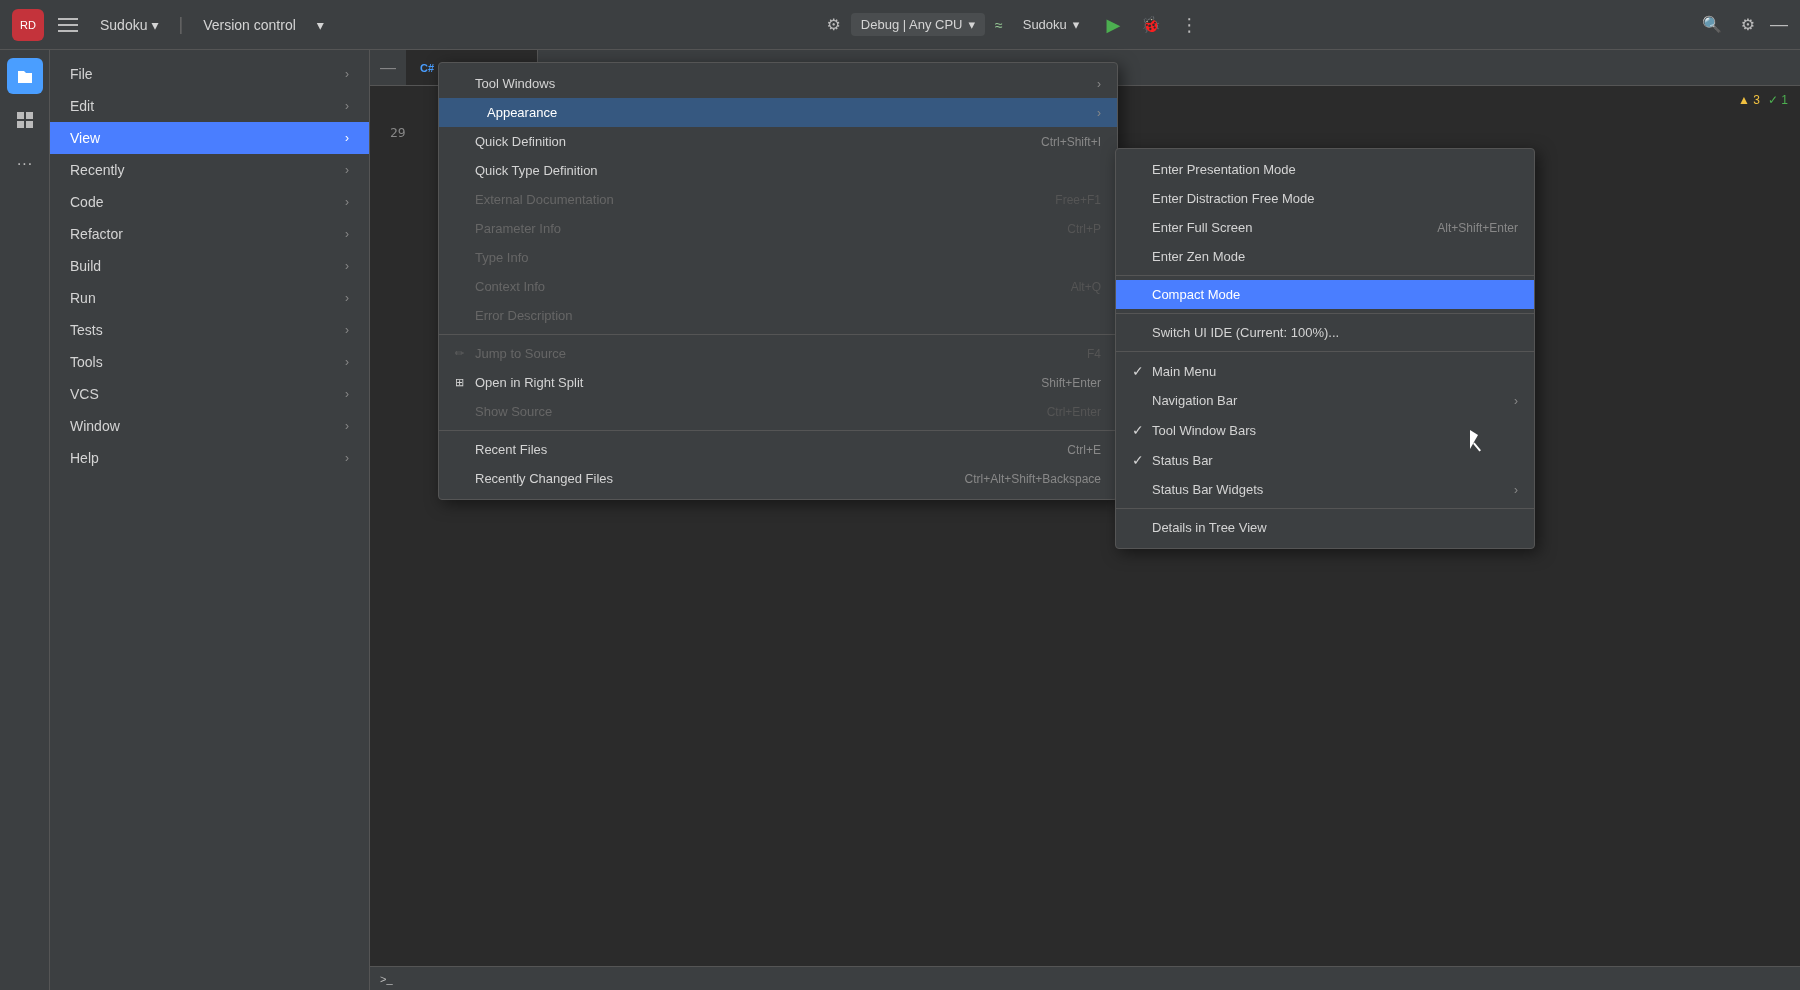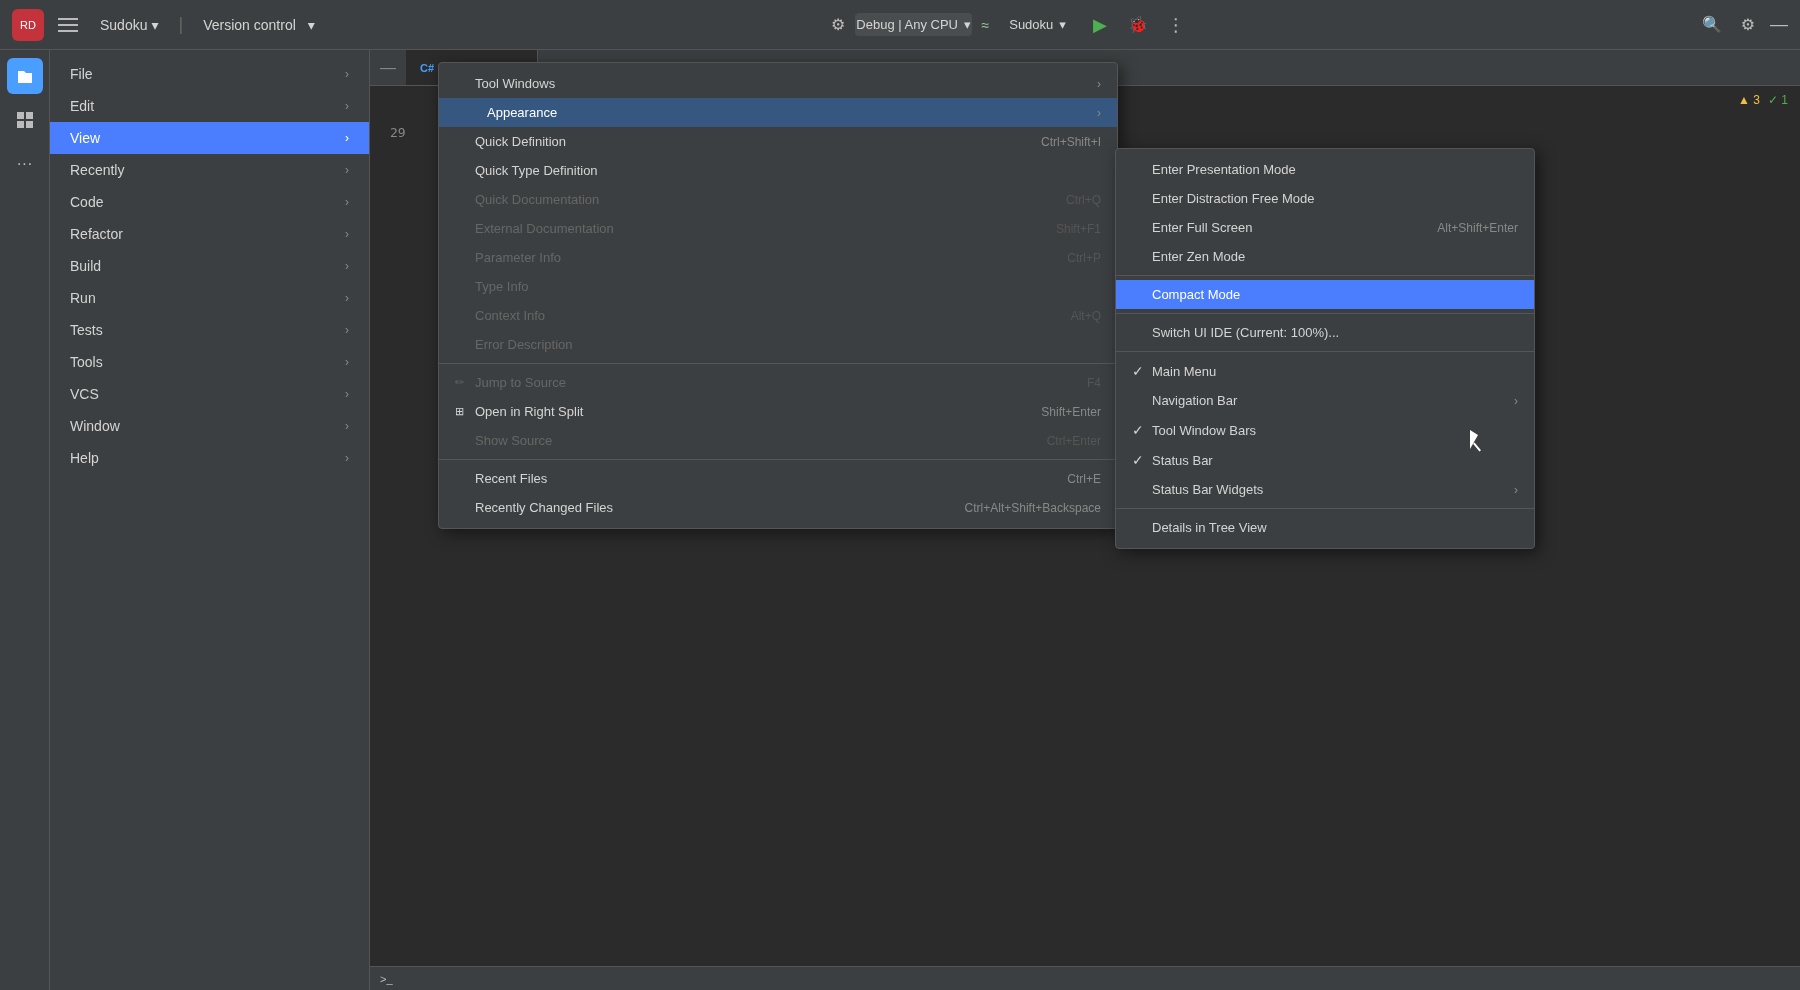--- a/index.html
+++ b/index.html
@@ -61,40 +61,40 @@
       color: #d4d4d4;
       font-size: 14px;
       cursor: pointer;
       padding: 4px 8px;
       border-radius: 4px;
     }
     .title-separator { color: #666; font-size: 18px; margin: 0 2px; }
     .title-vcs {
       display: flex;
       align-items: center;
-      gap: 12px;
+      gap: 21px;
       color: #d4d4d4;
       font-size: 14px;
       cursor: pointer;
       padding: 4px 8px;
       border-radius: 4px;
     }
     .title-center {
       flex: 1;
       display: flex;
       align-items: center;
       justify-content: center;
       gap: 10px;
     }
     .run-config {
       display: flex;
       align-items: center;
       gap: 6px;
       background: #4a4d4f;
-      padding: 4px 1px;
+      padding: 4px 10px;
       border-radius: 4px;
       cursor: pointer;
       font-size: 13px;
     }
     .branch-config {
       display: flex;
       align-items: center;
       gap: 6px;
       padding: 4px 10px;
       border-radius: 4px;
@@ -547,30 +547,25 @@
         <span style="flex:1">Quick Definition</span>
         <span class="shortcut">Ctrl+Shift+I</span>
       </div>
 
       <div class="sub-menu-item">
         <span class="sub-menu-item-icon"></span>
         <span style="flex:1">Quick Type Definition</span>
         <span class="shortcut"></span>
       </div>
 
+
       <div class="sub-menu-item disabled">
         <span class="sub-menu-item-icon"></span>
-        <span style="flex:1">Quick Documentation</span>
-        <span class="shortcut">Ctrl+Q</span>
-      </div>
-
-      <div class="sub-menu-item disabled">
-        <span class="sub-menu-item-icon"></span>
         <span style="flex:1">External Documentation</span>
-        <span class="shortcut">Shift+F1</span>
+        <span class="shortcut">Free+F1</span>
       </div>
 
       <div class="sub-menu-item disabled">
         <span class="sub-menu-item-icon"></span>
         <span style="flex:1">Parameter Info</span>
         <span class="shortcut">Ctrl+P</span>
       </div>
 
       <div class="sub-menu-item disabled">
         <span class="sub-menu-item-icon"></span>

